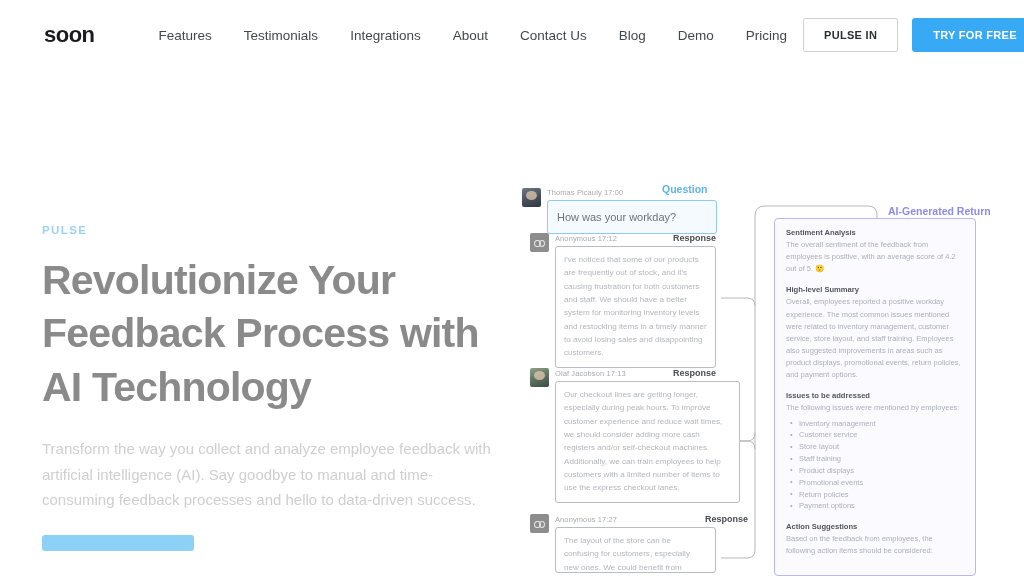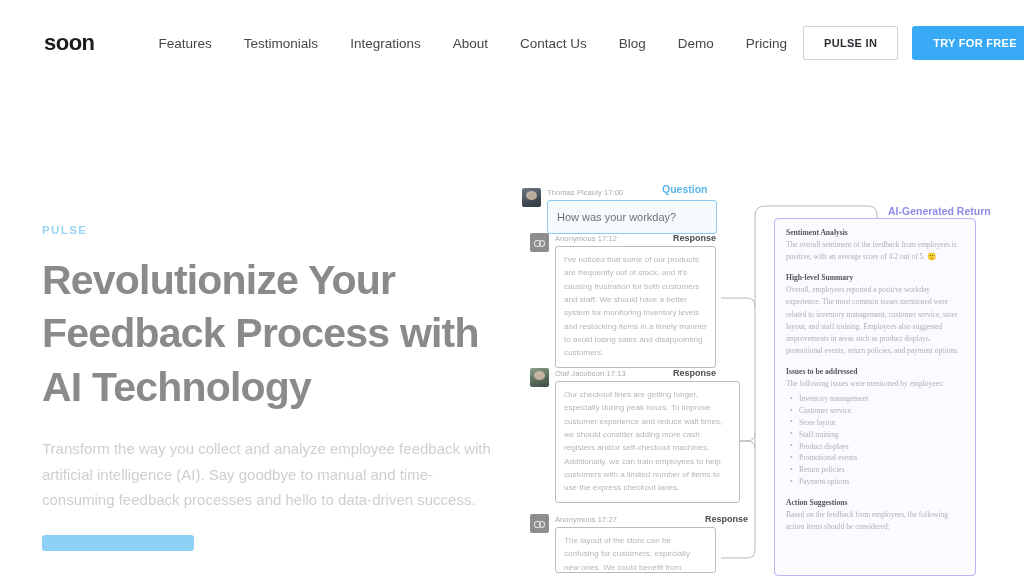--- a/index.html
+++ b/index.html
@@ -6,21 +6,21 @@
   html, body {
     width: 1024px; height: 576px;
     overflow: hidden;
     background: #ffffff;
     font-family: "Liberation Sans", sans-serif;
     -webkit-font-smoothing: antialiased;
   }
 
   
   .header {
-    position: absolute; top: 12px; left: 0;
+    position: absolute; top: 4px; left: 0;
     width: 1024px; height: 62px;
     display: flex; align-items: center;
     padding: 0 44px;
     background: #ffffff;
   }
   .logo {
     font-size: 22px; font-weight: 700; letter-spacing: -0.5px;
     color: #1c1c1e; margin-right: 48px; user-select: none;
   }
   .nav { display: flex; align-items: center; gap: 0px; }
@@ -118,21 +118,20 @@
     position: absolute; left: 372px; top: 27px;
     font-size: 10.5px; font-weight: 700; color: #8d8ce8; white-space: nowrap;
   }
   .report {
     position: absolute; left: 258px; top: 40px;
     width: 202px; height: 358px;
     border: 1px solid #b9b7f0; border-radius: 4px;
     background: #fbfbff;
     padding: 9px 11px;
     overflow: hidden;
-    font-family: Liberation Serif, serif;
   }
   .r-h {
     font-size: 7.6px; font-weight: 700; color: #53555c; margin-bottom: 2px;
   }
   .r-p {
     font-size: 7.5px; line-height: 1.62; color: #adafb8; margin-bottom: 10px;
   }
   .r-list { list-style: none; margin: 0 0 10px 0; padding: 0; }
   .r-list li {
     font-size: 7.5px; line-height: 1.58; color: #adafb8;

